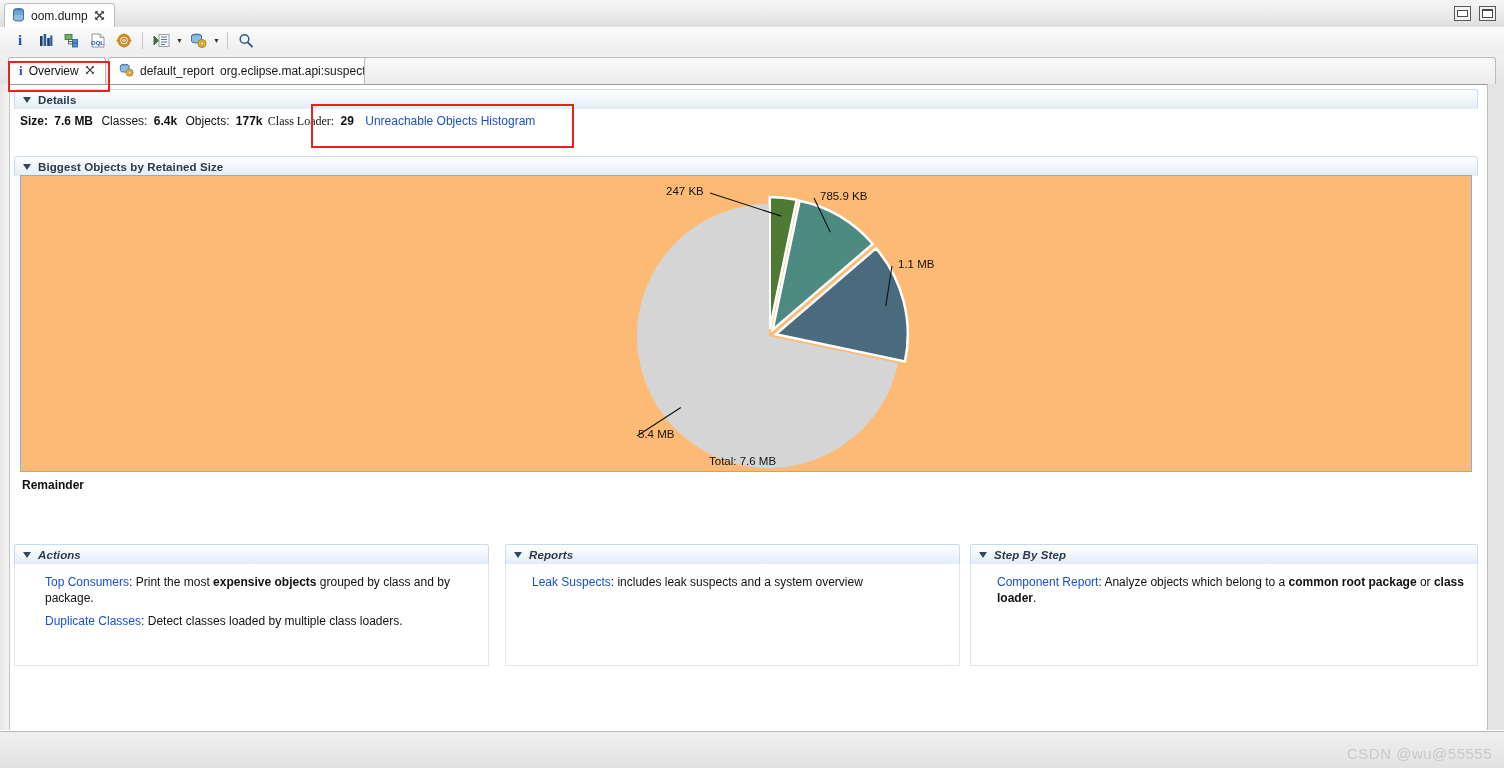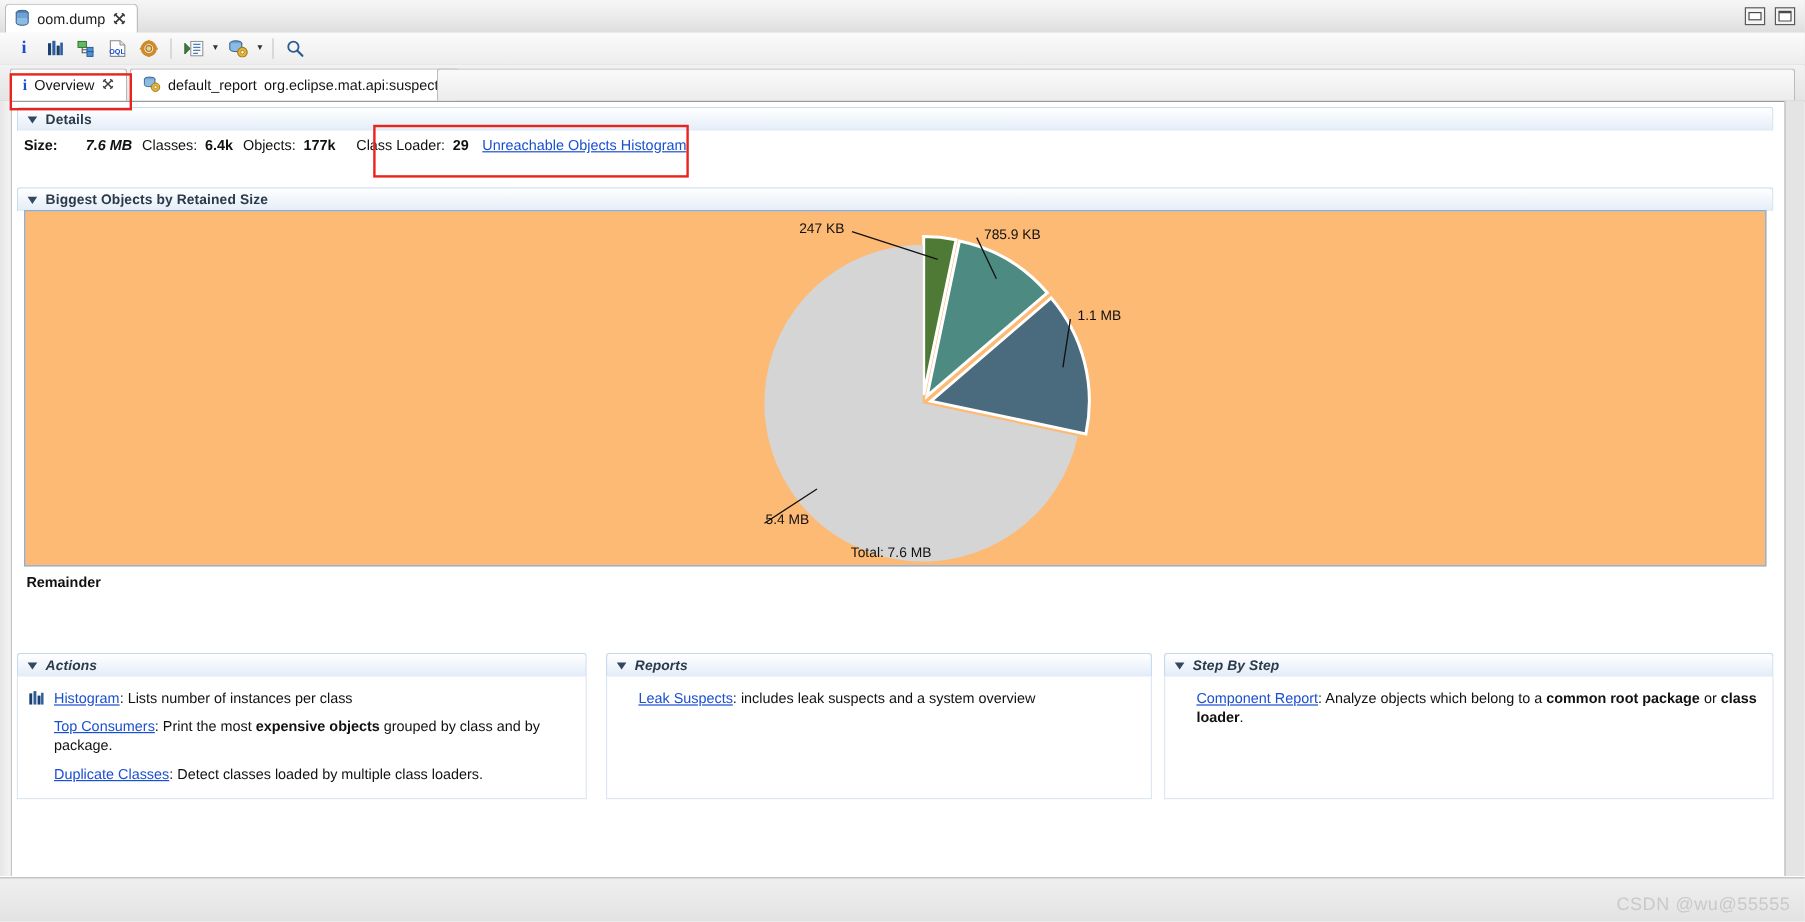--- a/index.html
+++ b/index.html
@@ -99,21 +99,21 @@
     background: linear-gradient(to bottom,#ffffff 0%, #eef4fb 60%, #e3ecf7 100%);
     border-radius:3px 3px 0 0;
     border:1px solid #ccdcef; border-bottom:none;
   }
   .tri { width:0;height:0;border-left:4.5px solid transparent;border-right:4.5px solid transparent;border-top:6px solid #33475e; }
   .sec-title { font-size:11.5px; font-weight:bold; color:#2b3a4a; letter-spacing:0.1px; }
 
   
   .details-line { position:absolute; left:20px; top:114px; font-size:12px; color:#111; white-space:nowrap; }
   .details-line b { font-weight:bold; }
-  .link { color:#1a4fd0; text-decoration:underline; cursor:pointer; }
+  .link { color:#1a4fd0; cursor:pointer; }
 
   
   .chart-panel {
     position:absolute; left:20px; top:175px; width:1452px; height:297px;
     border:1px solid #7fb2e8; background:#fdba74; box-sizing:border-box;
   }
   .remainder { position:absolute; left:22px; top:478px; font-size:12px; font-weight:bold; color:#111; }
 
   
   .pl-head { display:flex; align-items:center; gap:7px; height:19px; padding-left:8px;
@@ -266,26 +266,26 @@
 
   <div class="section" style="left:14px; top:89px; width:1464px;">
     <div class="sec-head">
       <span class="tri"></span>
       <span class="sec-title">Details</span>
     </div>
   </div>
 
   <div class="details-line">
     <b>Size:</b>
-    <b style="margin-left:20px;font-style:italic;">7.6 MB</b>
+    <b style="margin-left:3px;">7.6 MB</b>
     <b style="margin-left:5px;font-weight:normal;">Classes:</b>
     <b style="margin-left:3px;">6.4k</b>
     <b style="margin-left:5px;font-weight:normal;">Objects:</b>
     <b style="margin-left:3px;">177k</b>
-    <b style="margin-left:14px;font-weight:normal;">Class Loader:</b>
+    <b style="margin-left:2px;font-weight:normal;font-family:Liberation Serif, serif;">Class Loader:</b>
     <b style="margin-left:3px;">29</b>
     <span class="link" style="margin-left:8px;">Unreachable Objects Histogram</span>
   </div>
 
   <div class="redbox" style="left:311px; top:104px; width:259px; height:40px;"></div>
 
   <div class="section" style="left:14px; top:156px; width:1464px;">
     <div class="sec-head">
       <span class="tri"></span>
       <span class="sec-title">Biggest Objects by Retained Size</span>
@@ -312,33 +312,20 @@
   </div>
 
   <div class="remainder">Remainder</div>
 
   <div class="section" style="left:14px; top:544px; width:475px; height:120px;">
     <div class="pl-head">
       <span class="tri"></span>
       <span class="sec-title">Actions</span>
     </div>
     <div class="pl-body" style="height:102px;">
-      <div class="row">
-        <span class="ico">
-          <svg width="15" height="14" viewBox="0 0 16 15">
-            <rect x="1.5" y="3" width="2.6" height="10" fill="#1c3f6e"></rect>
-            <rect x="5.2" y="1" width="2.6" height="12" fill="#2d5e9e"></rect>
-            <rect x="8.9" y="5" width="2.6" height="8" fill="#1c3f6e"></rect>
-            <rect x="12" y="2.5" width="2.2" height="10.5" fill="#2d5e9e"></rect>
-          </svg>
-        </span>
-        <span class="txt">
-          <span class="link">Histogram</span><span>:</span><span> Lists number of instances per class</span>
-        </span>
-      </div>
       <div class="row">
         <span class="ico"></span>
         <span class="txt">
           <span class="link">Top Consumers</span><span>:</span><span> Print the most </span><b>expensive objects</b><span> grouped by class and by package.</span>
         </span>
       </div>
       <div class="row">
         <span class="ico"></span>
         <span class="txt">
           <span class="link">Duplicate Classes</span><span>:</span><span> Detect classes loaded by multiple class loaders.</span>

